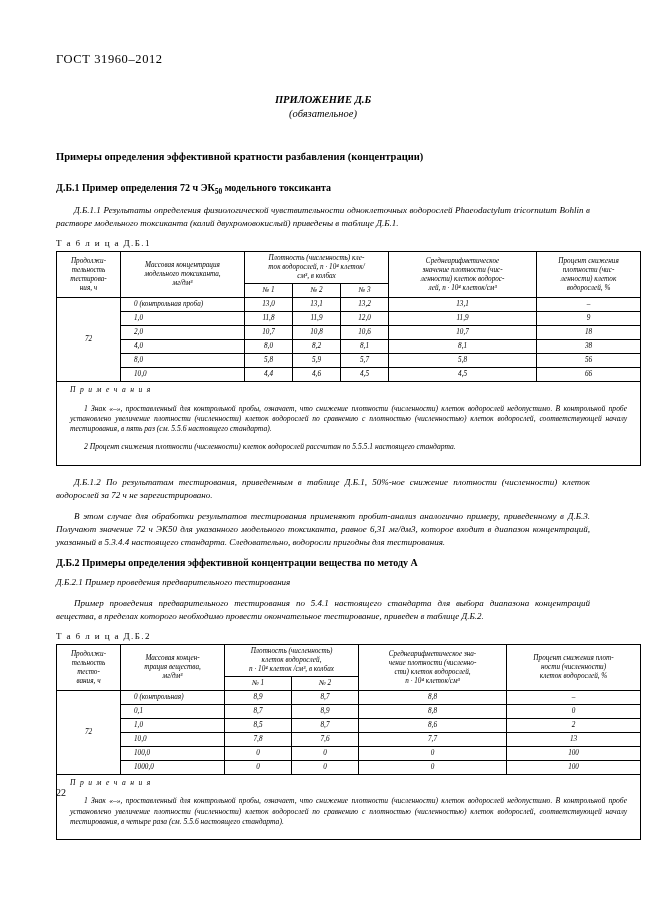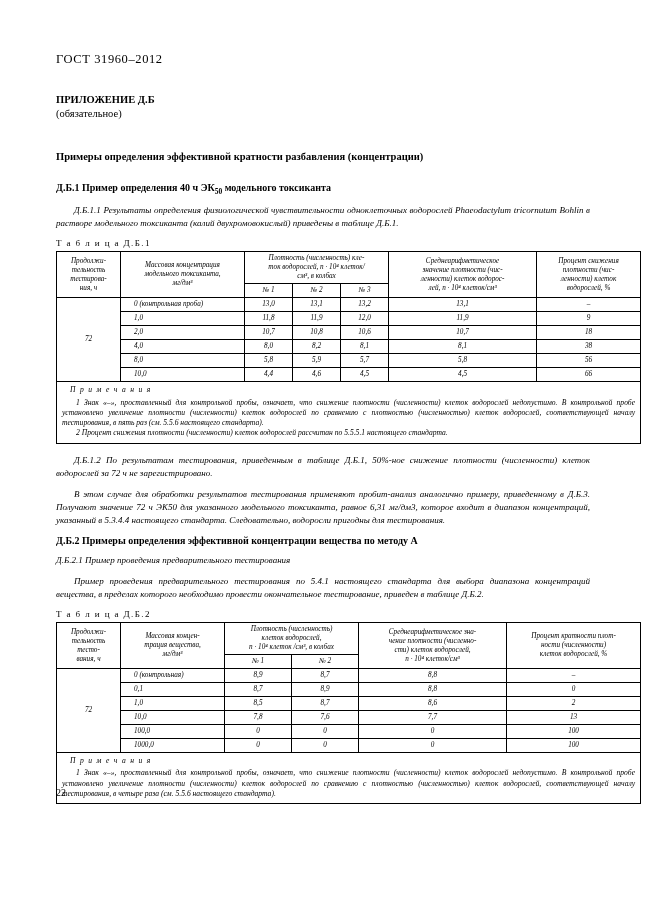--- a/index.html
+++ b/index.html
@@ -22,20 +22,22 @@
     box-sizing: border-box;
     padding: 52px 56px 0 56px;
   }
   .header {
     font-family: "Liberation Serif", serif;
     font-size: 12.5px;
     letter-spacing: 0.6px;
     margin-bottom: 26px;
   }
   .annex-title {
+    text-align: center;
+    font-style: italic;
     font-size: 10.5px;
     line-height: 1.35;
     margin-bottom: 30px;
   }
   .annex-title .line1 { font-weight: bold; }
   .doc-title {
     font-weight: bold;
     font-size: 10.5px;
     margin-bottom: 20px;
   }
@@ -91,21 +93,21 @@
     text-align: justify;
     padding: 3px 5px 4px 5px;
   }
   .notes .nt-title {
     letter-spacing: 1.3px;
     font-style: italic;
     display: block;
     margin-bottom: 2px;
     text-indent: 8px;
   }
-  .notes p { margin: 0; text-indent: 14px; }
+  .notes p { margin: 8px; text-indent: 14px; }
   .sub { font-size: 5.6px; vertical-align: sub; }
   .pagenum {
     position: absolute;
     left: 56px;
     bottom: 24px;
     font-size: 10px;
     font-family: "Liberation Serif", serif;
   }
   .gap { height: 10px; }
 </style>
@@ -117,21 +119,21 @@
   <div class="header">ГОСТ 31960–2012</div>
 
   <div class="annex-title">
     <div class="line1">ПРИЛОЖЕНИЕ Д.Б</div>
     <div>(обязательное)</div>
   </div>
 
   <div class="doc-title">Примеры определения эффективной кратности разбавления (концентрации)</div>
 
   <div class="sec-head">
-    <span>Д.Б.1 Пример определения 40 ч ЭК</span><span class="sub">50</span><span> модельного токсиканта</span>
+    <span>Д.Б.1 Пример определения 72 ч ЭК</span><span class="sub">50</span><span> модельного токсиканта</span>
   </div>
 
   <p class="body">Д.Б.1.1 Результаты определения физиологической чувствительности одноклеточных водорослей Phaeodactylum tricornutum Bohlin в растворе модельного токсиканта (калий двухромовокислый) приведены в таблице Д.Б.1.</p>
 
   <div class="tbl-caption">Т а б л и ц а  Д.Б.1</div>
 
   <table class="data">
     <colgroup>
       <col style="width:64px">
       <col style="width:124px">
@@ -279,21 +281,21 @@
           <span>клеток водорослей,</span><br>
           <span>n · 10⁴ клеток /см³, в колбах</span>
         </th>
         <th rowspan="2">
           <span>Среднеарифметическое зна-</span><br>
           <span>чение плотности (численно-</span><br>
           <span>сти) клеток водорослей,</span><br>
           <span>n · 10⁴ клеток/см³</span>
         </th>
         <th rowspan="2">
-          <span>Процент кратности плот-</span><br>
+          <span>Процент снижения плот-</span><br>
           <span>ности (численности)</span><br>
           <span>клеток водорослей, %</span>
         </th>
       </tr>
       <tr>
         <th>№ 1</th>
         <th>№ 2</th>
       </tr>
     </thead>
     <tbody>

